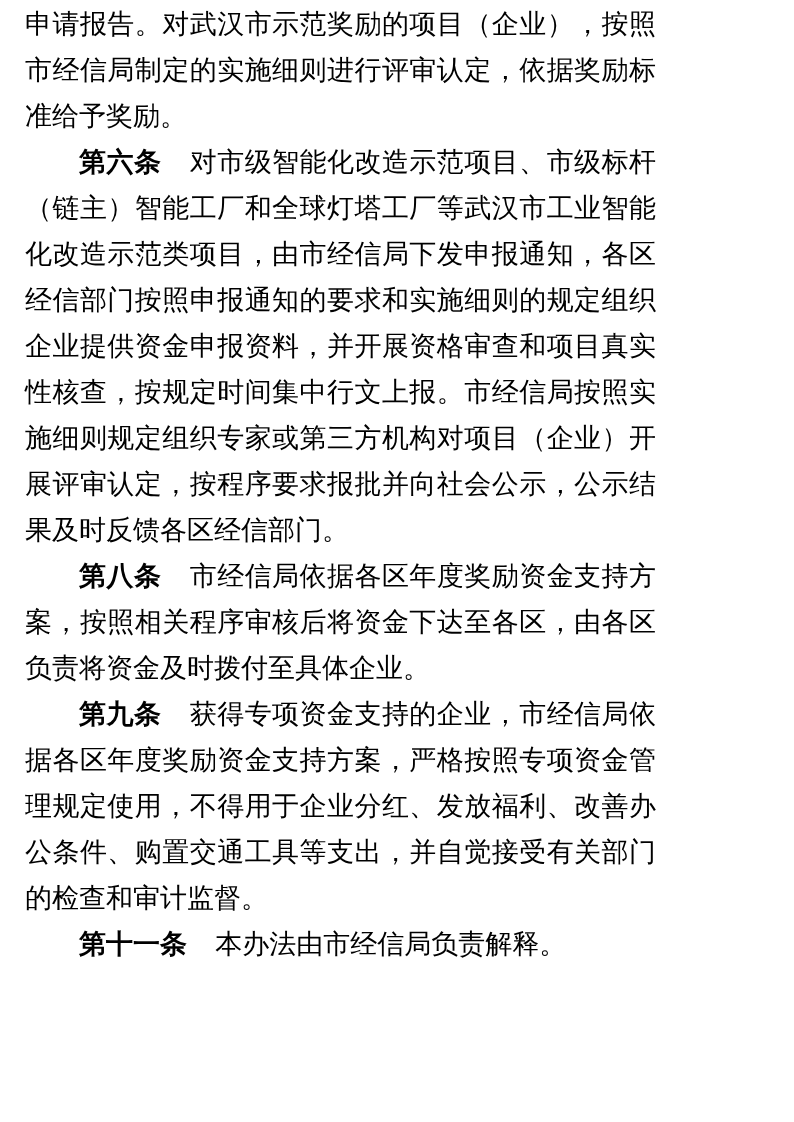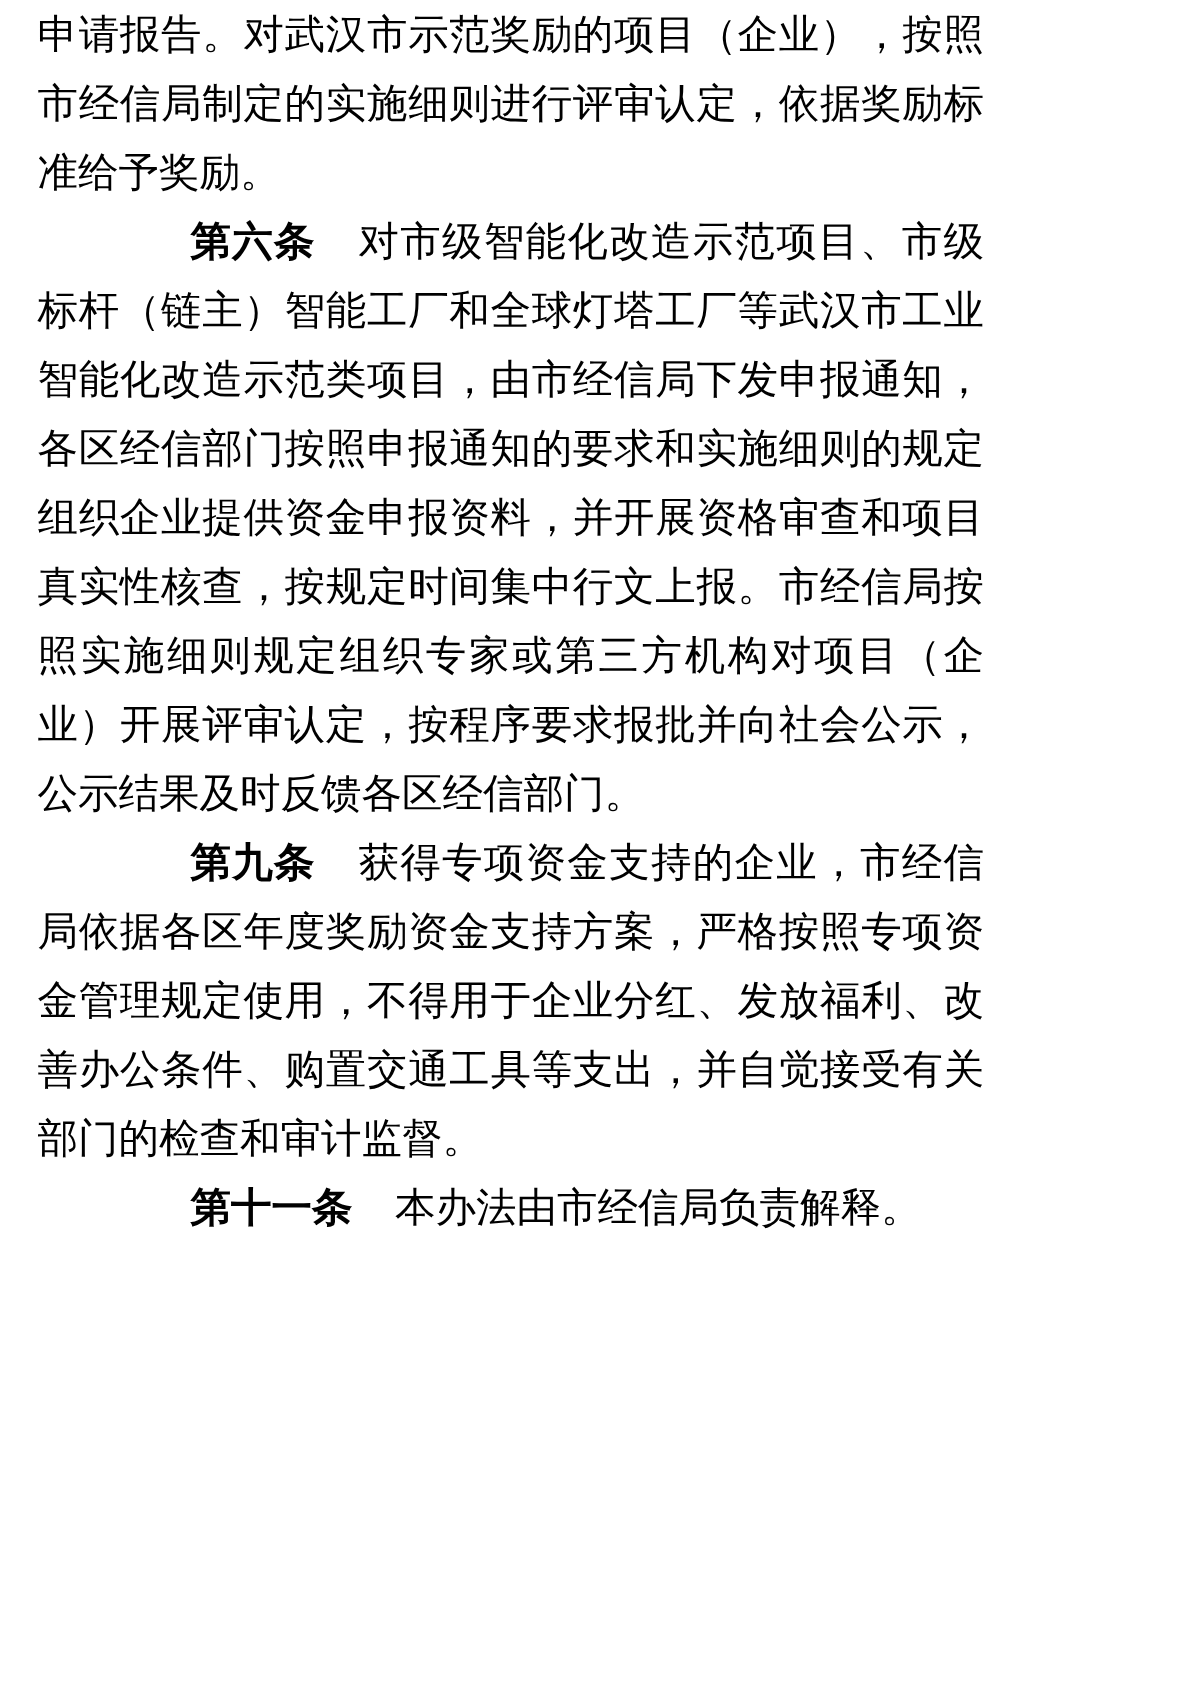--- a/index.html
+++ b/index.html
@@ -30,36 +30,36 @@
     word-break: break-all;
     color: #000000;
   }
   .para.indent {
     text-indent: 2em;
   }
   .art-num {
     font-weight: 700;
     font-family: "DejaVu Sans", "Liberation Sans", sans-serif;
     margin-right: 1.05em;
-    margin-left: 48px;
   }
   .art-num:empty {
     display: none;
     margin: 0;
   }
 </style>
 </head>
 <body>
 
 <div class="page">
 
   <p class="para"><span class="para-text">申请报告。对武汉市示范奖励的项目（企业），按照市经信局制定的实施细则进行评审认定，依据奖励标准给予奖励。</span></p>
 
   <p class="para indent"><span class="art-num">第六条</span><span class="para-text">对市级智能化改造示范项目、市级标杆（链主）智能工厂和全球灯塔工厂等武汉市工业智能化改造示范类项目，由市经信局下发申报通知，各区经信部门按照申报通知的要求和实施细则的规定组织企业提供资金申报资料，并开展资格审查和项目真实性核查，按规定时间集中行文上报。市经信局按照实施细则规定组织专家或第三方机构对项目（企业）开展评审认定，按程序要求报批并向社会公示，公示结果及时反馈各区经信部门。</span></p>
 
 
+  <p class="para indent"><span class="art-num">第八条</span><span class="para-text">市经信局依据各区年度奖励资金支持方案，按照相关程序审核后将资金下达至各区，由各区负责将资金及时拨付至具体企业。</span></p>
 
   <p class="para indent"><span class="art-num">第九条</span><span class="para-text">获得专项资金支持的企业，市经信局依据各区年度奖励资金支持方案，严格按照专项资金管理规定使用，不得用于企业分红、发放福利、改善办公条件、购置交通工具等支出，并自觉接受有关部门的检查和审计监督。</span></p>
 
 
   <p class="para indent"><span class="art-num">第十一条</span><span class="para-text">本办法由市经信局负责解释。</span></p>
 
 </div>
 
 </body></html>

